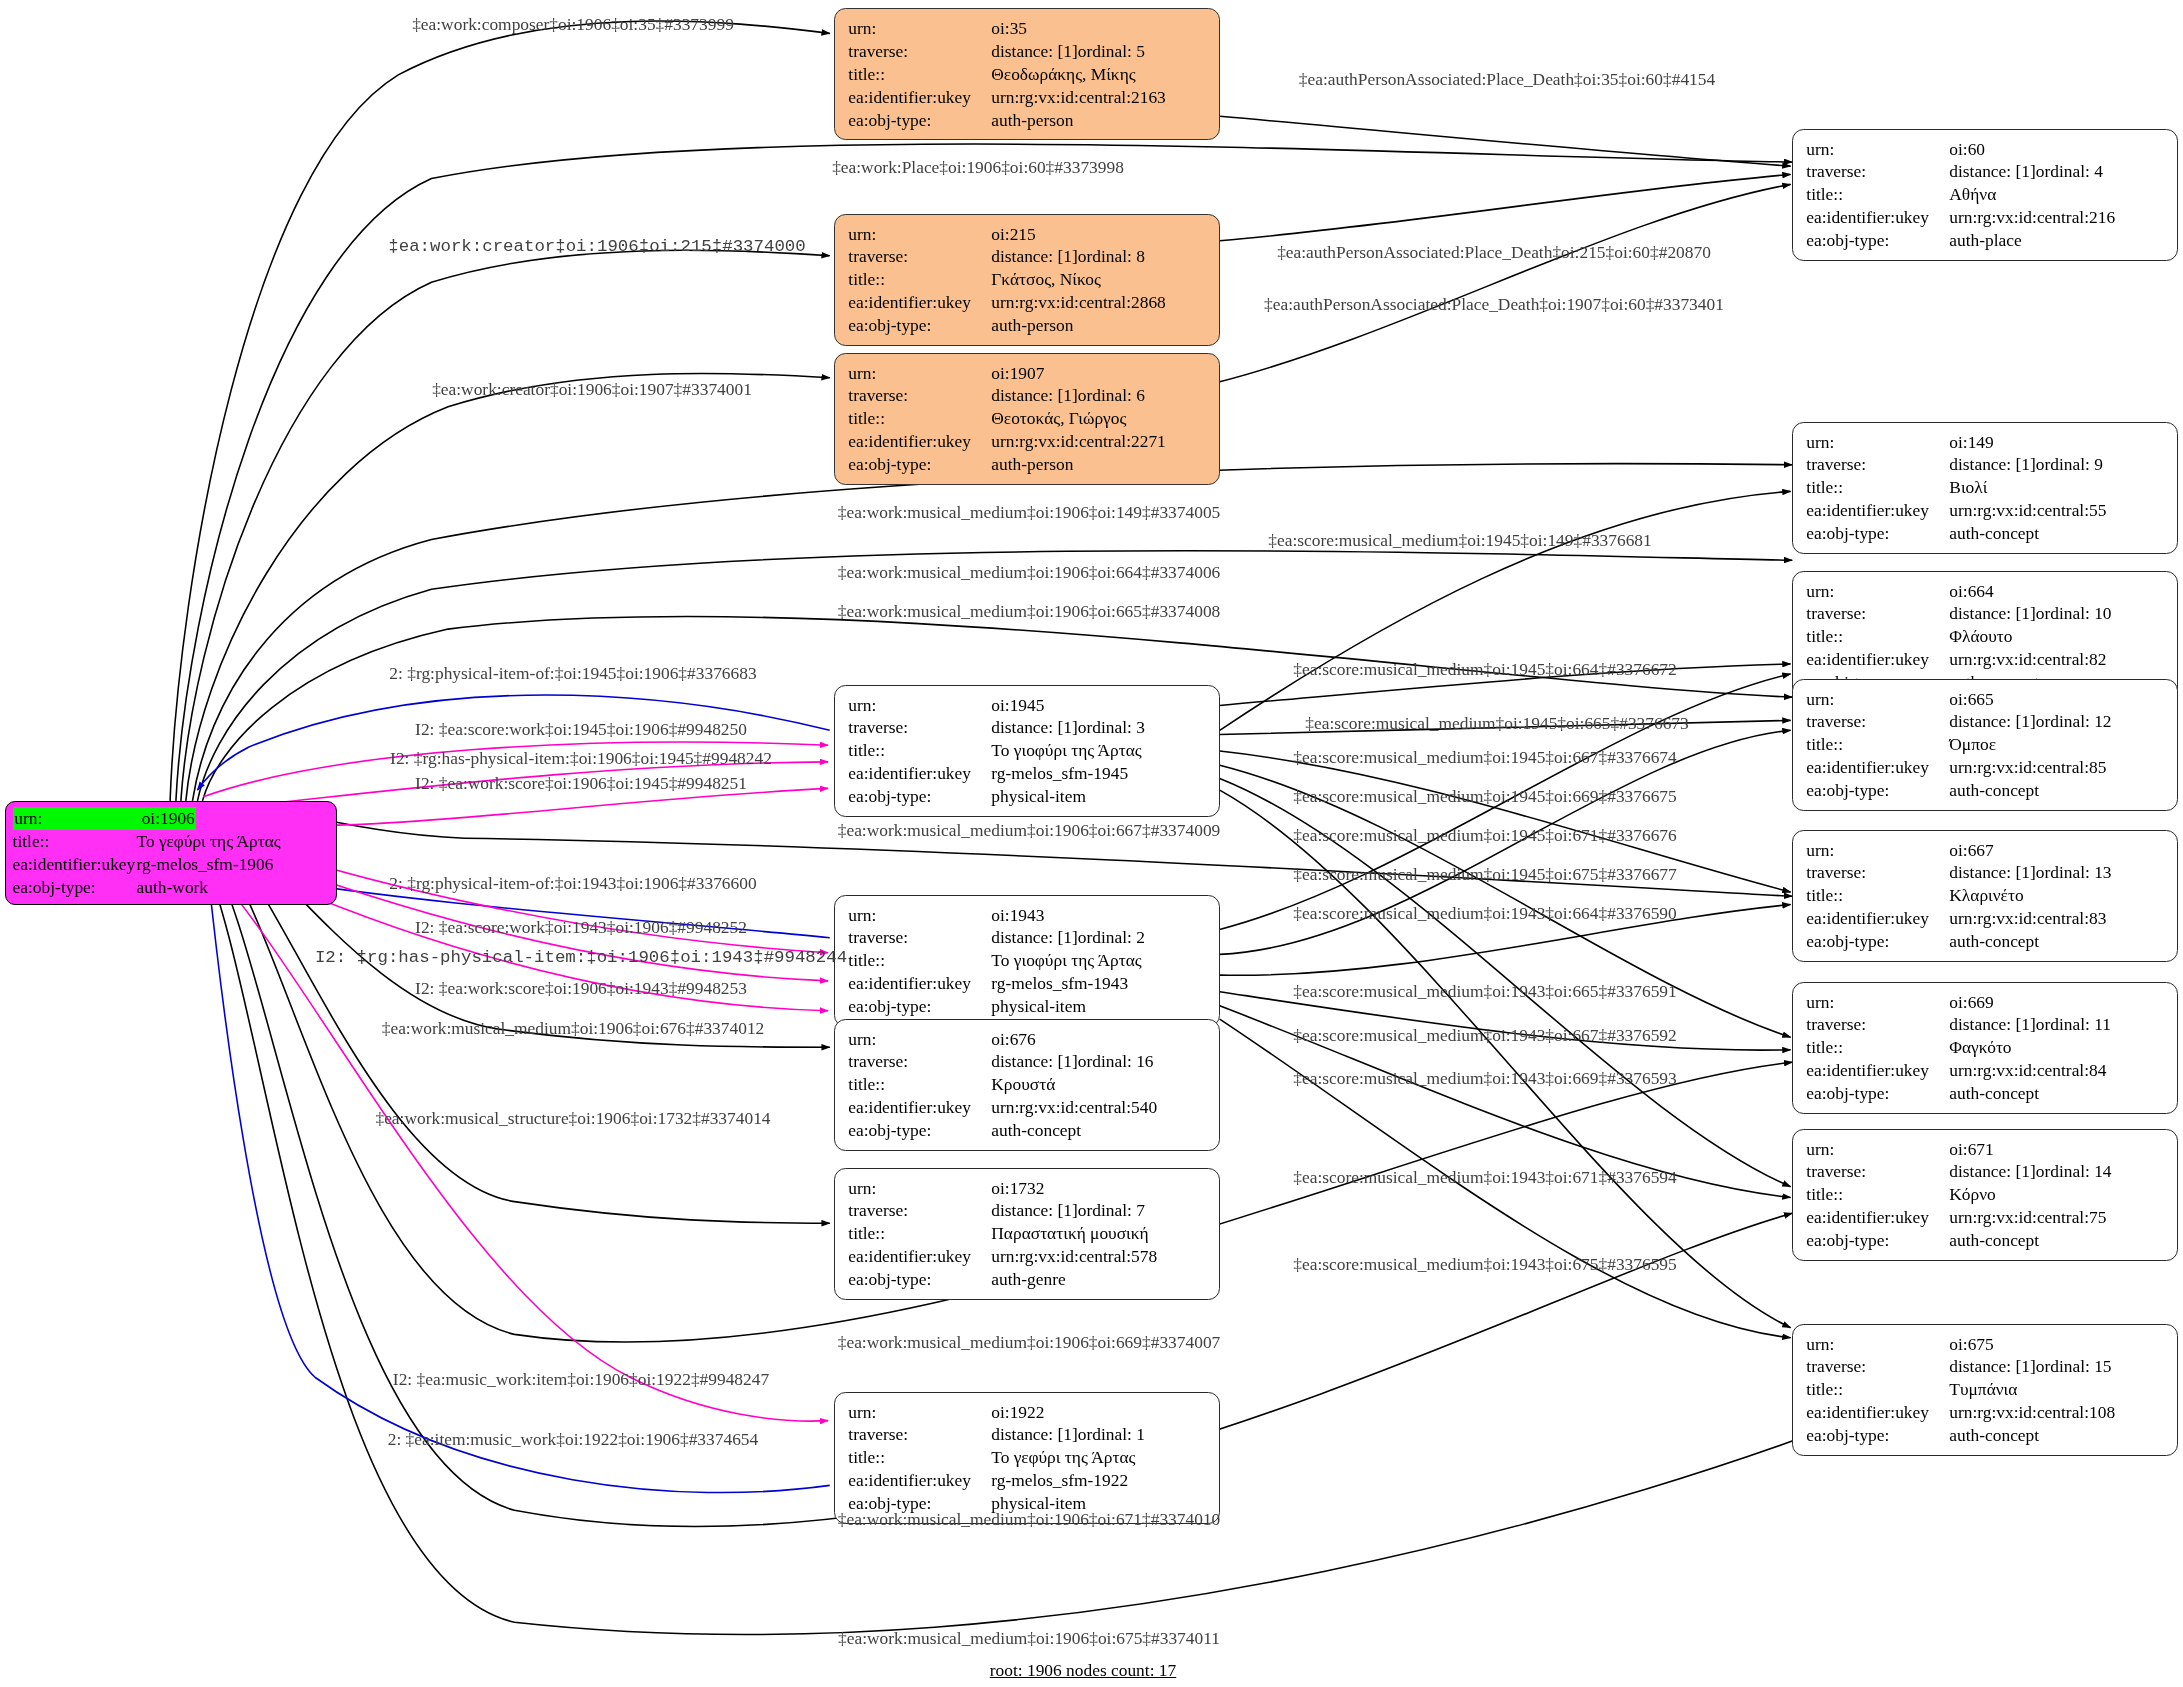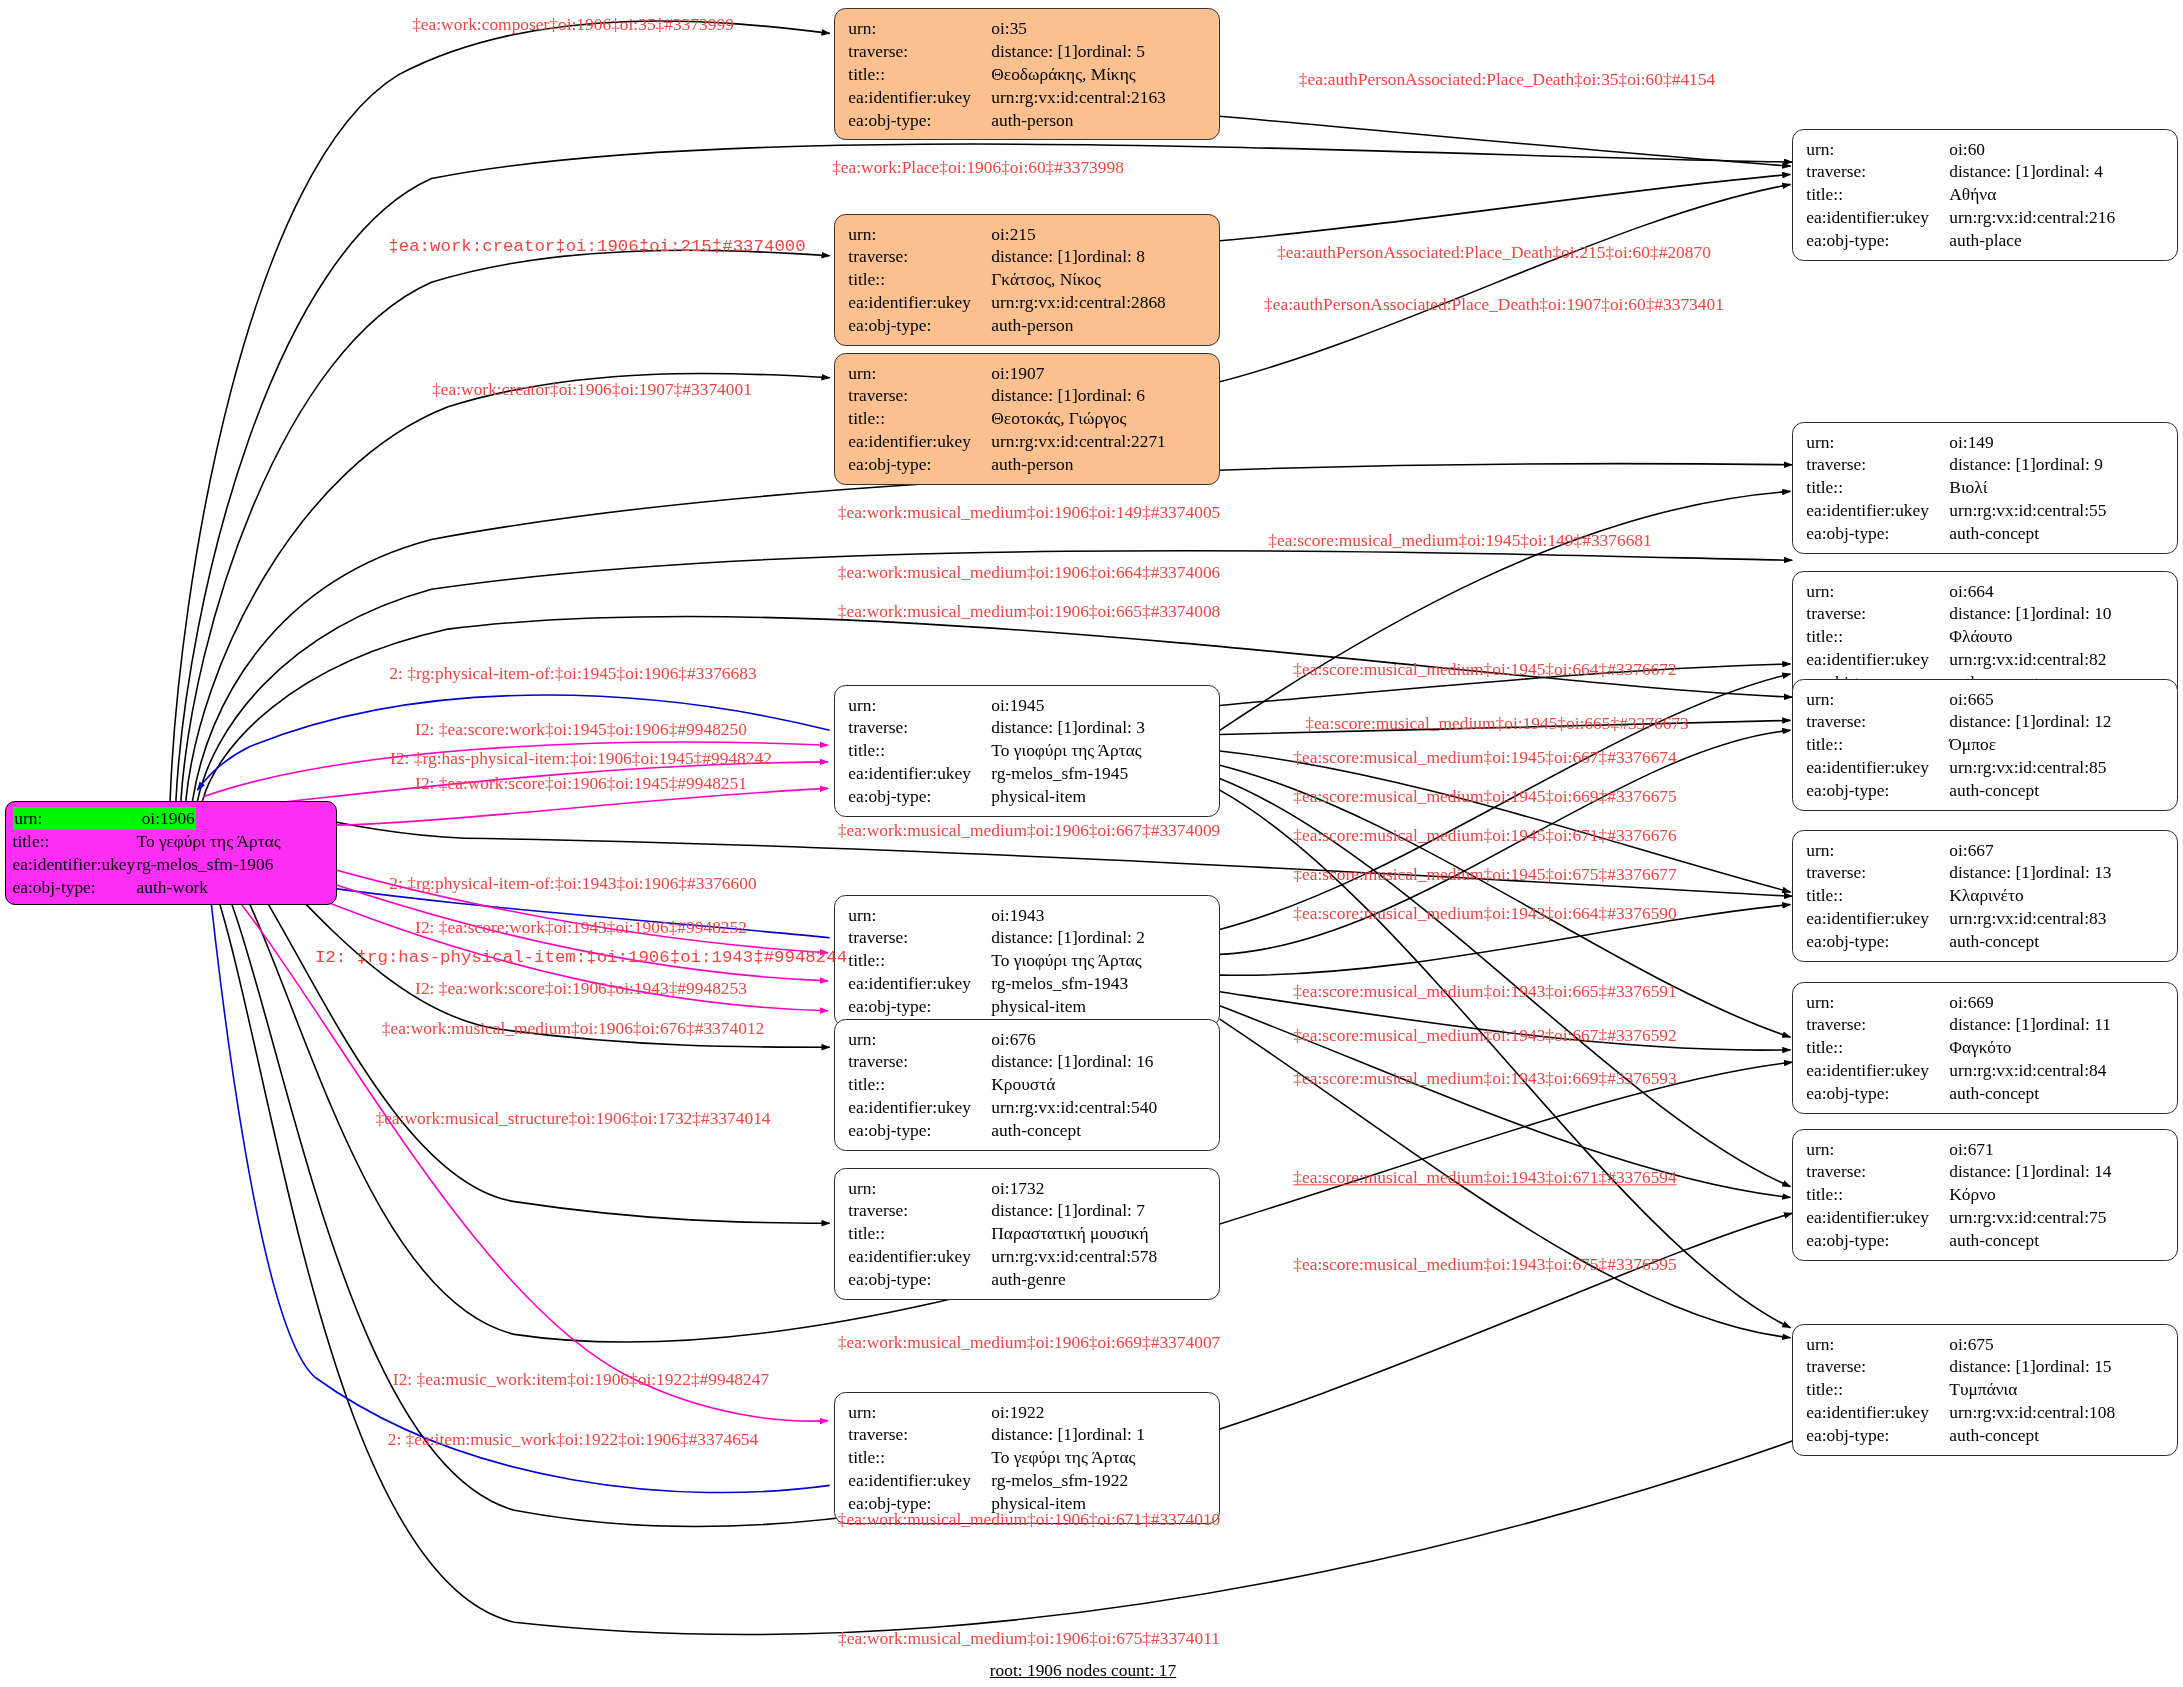--- a/index.html
+++ b/index.html
@@ -11,21 +11,21 @@
         background:#fff;box-sizing:border-box;padding:7.5px 11.6px 7.5px 13.3px;}
   .node.person{background:#fac090;border-color:#333;}
   .node.root{background:#ff2ff6;border-color:#000;border-radius:10px;padding:5px 6.6px 5px 6.6px;}
   .row{display:flex;align-items:baseline;line-height:1.32;white-space:nowrap;}
   .k{width:143px;flex:0 0 143px;font-size:17.4px;color:#000;}
   .v{font-size:17.4px;color:#000;}
   .node.root .k{width:124px;flex:0 0 124px;font-size:17.4px;}
   .node.root .v{font-size:17.4px;}
   .node.root .hl{background:#00f900;display:inline-block;padding:0 1.7px;}
   .node.root .hl.k{width:124px;flex:0 0 124px;}
-  .elabel{position:absolute;font-size:17.4px;color:#ef4444;white-space:nowrap;
+  .elabel{position:absolute;font-size:17.4px;color:#404040;white-space:nowrap;
           transform:translate(-50%,-50%);line-height:1;}
   .caption{position:absolute;font-size:17.4px;white-space:nowrap;transform:translateX(-50%);}
 </style>
 </head>
 <body>
 
 <div id="canvas">
 
   <svg class="edges" viewBox="0 0 2631 2034">
     <defs>
@@ -555,21 +555,21 @@
   <div class="elabel" style="left:573px;top:884px;">2: ‡rg:physical-item-of:‡oi:1943‡oi:1906‡#3376600</div>
   <div class="elabel" style="left:1485px;top:914px;">‡ea:score:musical_medium‡oi:1943‡oi:664‡#3376590</div>
   <div class="elabel" style="left:581px;top:928px;">I2: ‡ea:score:work‡oi:1943‡oi:1906‡#9948252</div>
   <div class="elabel" style="left:581px;top:958px;font-family:Liberation Mono, monospace;">I2: ‡rg:has-physical-item:‡oi:1906‡oi:1943‡#9948244</div>
   <div class="elabel" style="left:1485px;top:992px;">‡ea:score:musical_medium‡oi:1943‡oi:665‡#3376591</div>
   <div class="elabel" style="left:581px;top:989px;">I2: ‡ea:work:score‡oi:1906‡oi:1943‡#9948253</div>
   <div class="elabel" style="left:1485px;top:1036px;">‡ea:score:musical_medium‡oi:1943‡oi:667‡#3376592</div>
   <div class="elabel" style="left:573px;top:1029px;">‡ea:work:musical_medium‡oi:1906‡oi:676‡#3374012</div>
   <div class="elabel" style="left:1485px;top:1079px;">‡ea:score:musical_medium‡oi:1943‡oi:669‡#3376593</div>
   <div class="elabel" style="left:573px;top:1119px;">‡ea:work:musical_structure‡oi:1906‡oi:1732‡#3374014</div>
-  <div class="elabel" style="left:1485px;top:1178px;text-decoration:underline;">‡ea:score:musical_medium‡oi:1943‡oi:671‡#3376594</div>
+  <div class="elabel" style="left:1485px;top:1178px;">‡ea:score:musical_medium‡oi:1943‡oi:671‡#3376594</div>
   <div class="elabel" style="left:1485px;top:1265px;">‡ea:score:musical_medium‡oi:1943‡oi:675‡#3376595</div>
   <div class="elabel" style="left:1029px;top:1343px;">‡ea:work:musical_medium‡oi:1906‡oi:669‡#3374007</div>
   <div class="elabel" style="left:581px;top:1380px;">I2: ‡ea:music_work:item‡oi:1906‡oi:1922‡#9948247</div>
   <div class="elabel" style="left:573px;top:1440px;">2: ‡ea:item:music_work‡oi:1922‡oi:1906‡#3374654</div>
   <div class="elabel" style="left:1029px;top:1520px;">‡ea:work:musical_medium‡oi:1906‡oi:671‡#3374010</div>
   <div class="elabel" style="left:1029px;top:1639px;">‡ea:work:musical_medium‡oi:1906‡oi:675‡#3374011</div>
 
   <div class="caption" style="left:1083px;top:1660px;text-decoration:underline;">root: 1906 nodes count: 17</div>
 
 </div>

